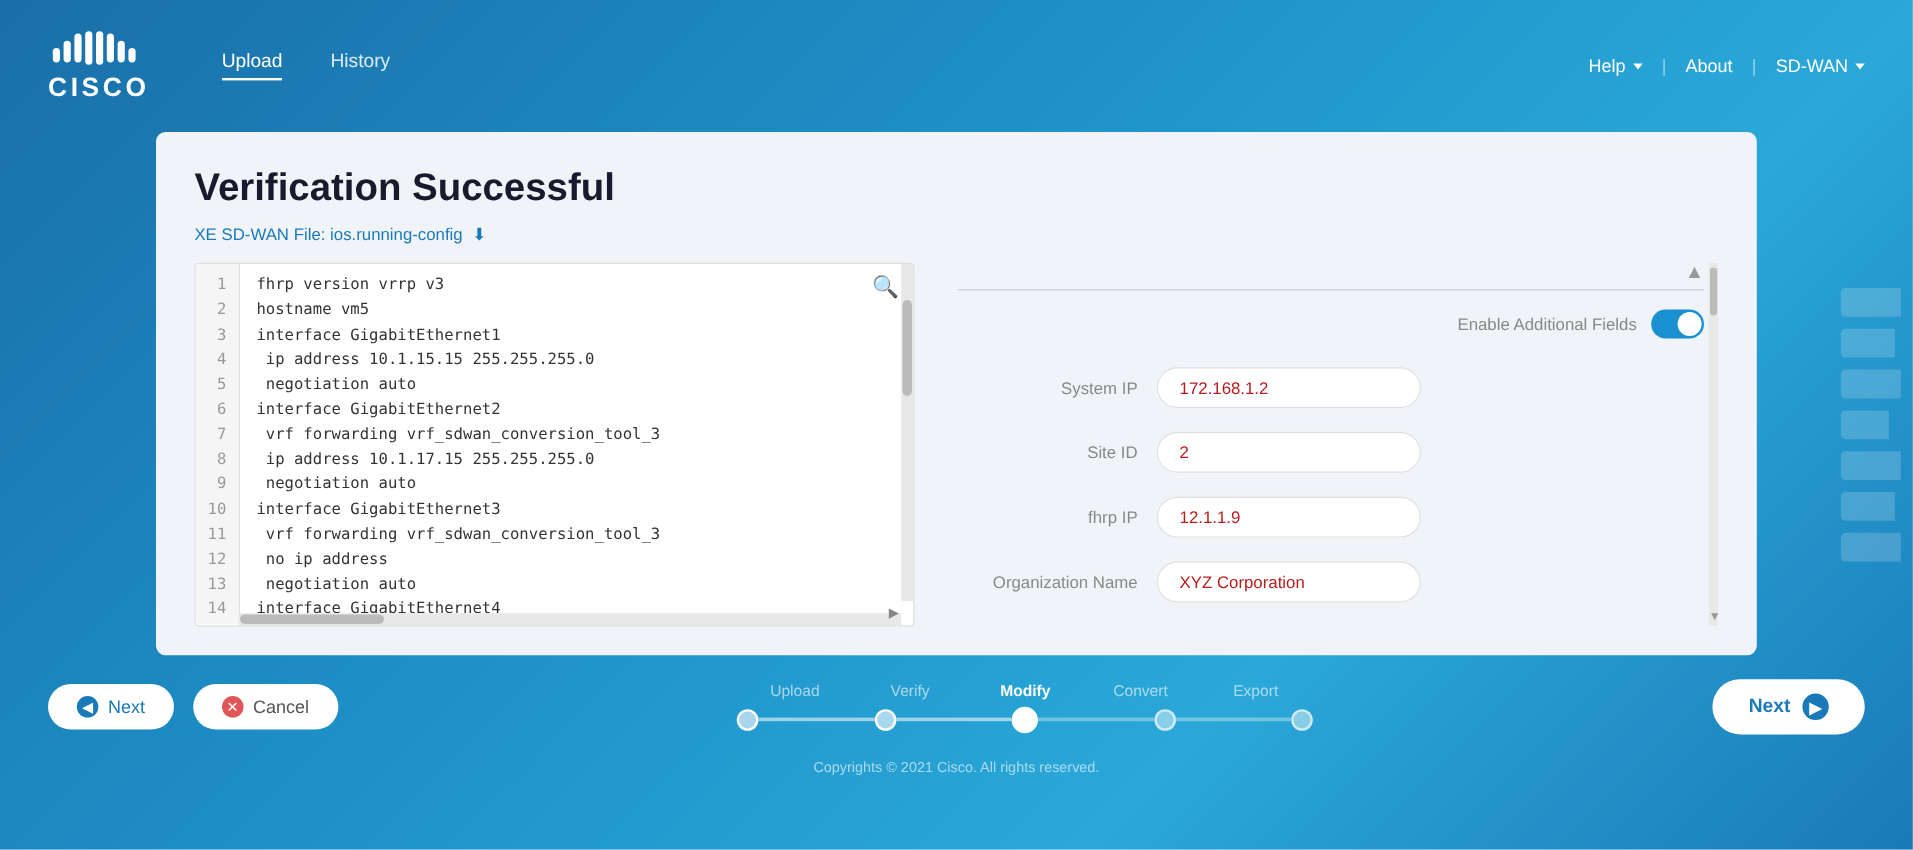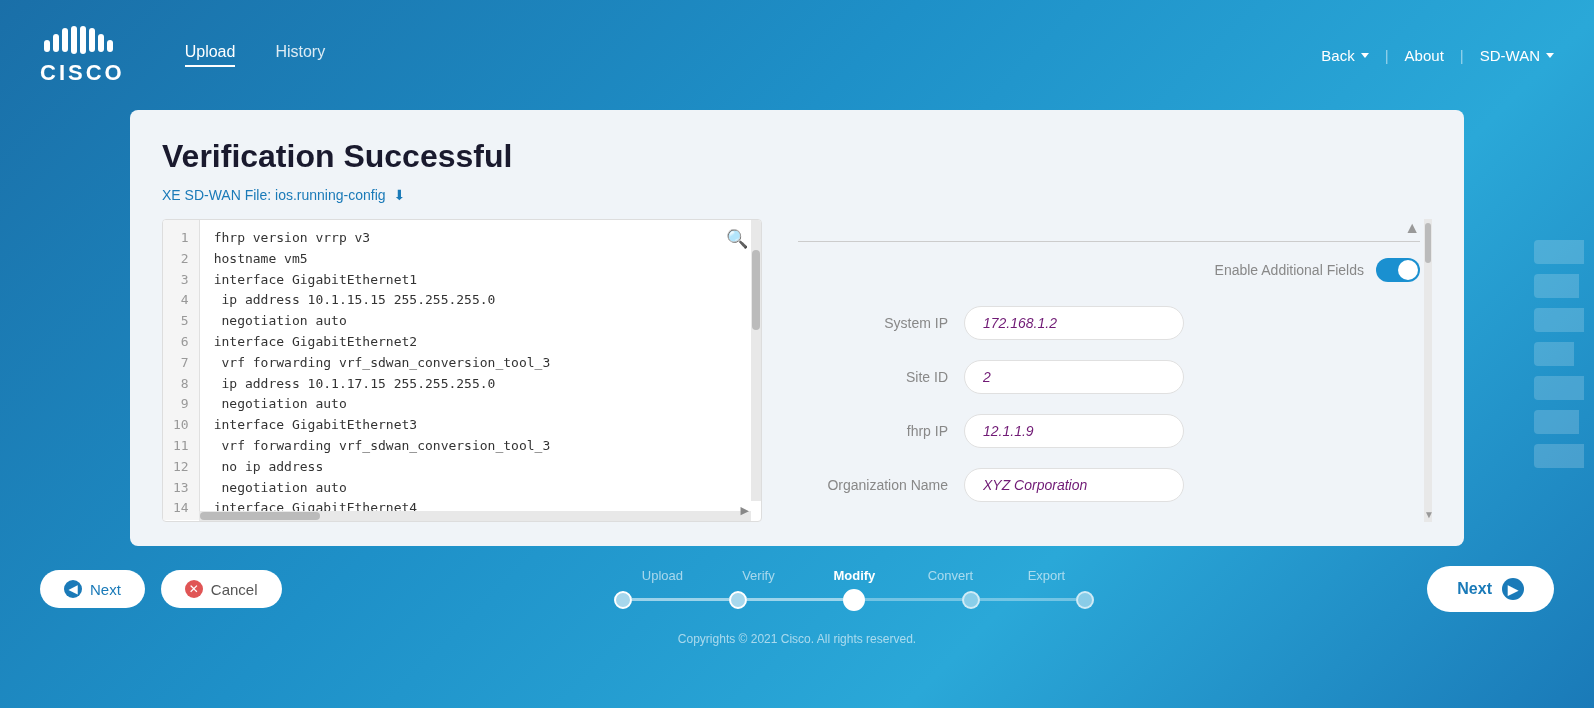--- a/index.html
+++ b/index.html
@@ -275,24 +275,23 @@
       min-width: 150px;
       text-align: right;
       margin-right: 16px;
     }
     .field-input {
       background: white;
       border: 1px solid #e0e0e0;
       border-radius: 20px;
       padding: 8px 18px;
       font-size: 14px;
-      color: #701a75;
+      color: #b91c1c;
       min-width: 220px;
       outline: none;
-      font-style: italic;
     }
 
     
     .right-panel-container {
       position: relative;
       overflow: hidden;
     }
     .right-scrollbar {
       position: absolute;
       right: 0;
@@ -485,21 +484,21 @@
     <span class="cisco-text">CISCO</span>
   </div>
 
   <div class="nav-links">
     <span class="nav-link active">Upload</span>
     <span class="nav-link">History</span>
   </div>
 
   <div class="header-right">
     <span class="header-right-item">
-      <span>Back</span>
+      <span>Help</span>
       <span class="chevron-down"></span>
     </span>
     <span class="sep">|</span>
     <span class="header-right-item">
       <span>About</span>
     </span>
     <span class="sep">|</span>
     <span class="header-right-item">
       <span>SD-WAN</span>
       <span class="chevron-down"></span>

